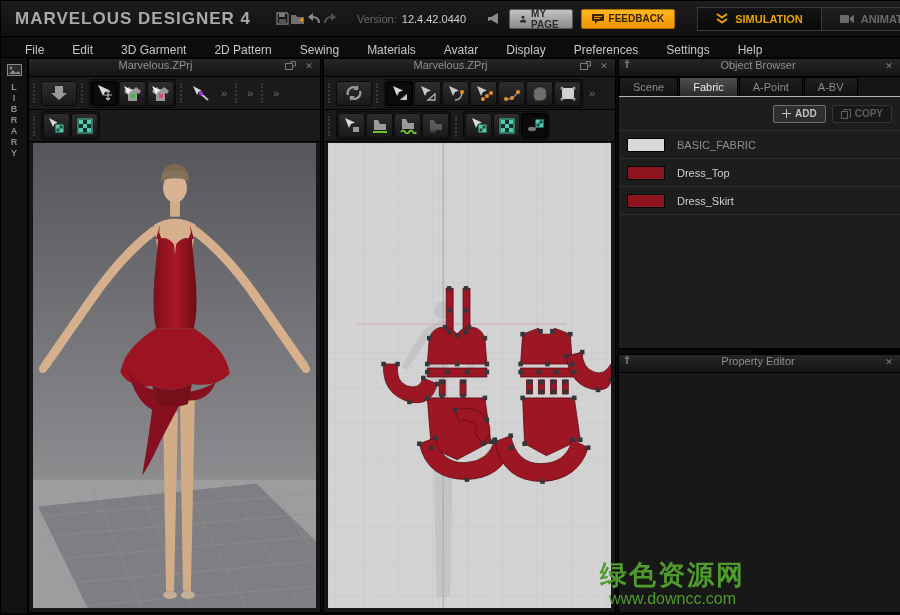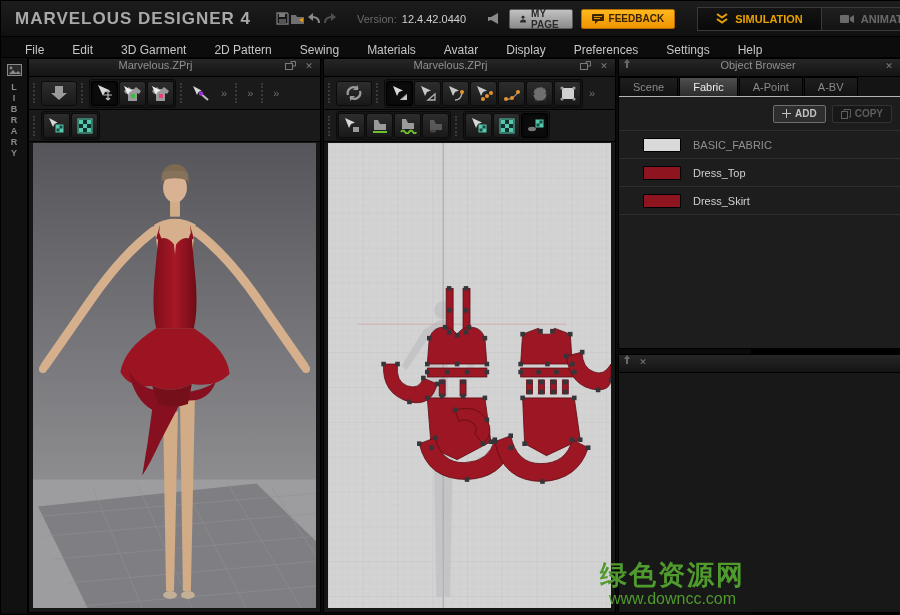--- a/index.html
+++ b/index.html
@@ -86,21 +86,21 @@
     color:#8a8a8a; font-size:11px; background:linear-gradient(#1e1e1e,#121212);
     border:1px solid #000; border-bottom:none; margin-right:1px; }
   .ob-tab.active { background:linear-gradient(#4e4e4e,#2c2c2c); color:#ececec; }
   .ob-actions { height:34px; display:flex; align-items:center; justify-content:flex-end;
     gap:6px; padding-right:8px; border-bottom:1px solid #2e2e2e; }
   .ob-btn { height:18px; display:flex; align-items:center; gap:4px; padding:0 8px;
     font-size:10px; font-weight:bold; border-radius:2px; }
   .ob-btn.add { background:#2e2e2e; border:1px solid #6f6f6f; color:#c2c2c2; }
   .ob-btn.copy { background:#181818; border:1px solid #333; color:#5e5e5e; }
   .fab-row { height:28px; display:flex; align-items:center; gap:12px;
-    padding-left:24px; border-bottom:1px solid #2e2e2e; }
+    padding-left:8px; border-bottom:1px solid #2e2e2e; }
   .swatch { width:38px; height:14px; border:1px solid #000; border-radius:1px; }
   .fab-name { font-size:11px; color:#d0d0d0; }
   .fab-row.basic .fab-name { color:#8f8f8f; }
 
   .pe-panel { position:absolute; left:0; top:296px; width:283px; height:259px;
     background:#181818; border:1px solid #000; }
 
   
   .watermark { position:absolute; right:6px; bottom:6px; text-align:center;
     line-height:1.1; }
@@ -671,20 +671,21 @@
         </div>
       </div>
 
       <div class="pe-panel">
         <div class="panel-header">
           <div class="ph-left">
             <svg width="8" height="9" viewBox="0 0 8 9">
                 <path d="M4 0l3 4H5v5H3V4H1z" fill="#6a6a6a"></path>
               </svg>
           </div>
+          <div class="panel-title">Property Editor</div>
           <div class="ph-icon">✕</div>
         </div>
       </div>
 
     </div>
   </div>
 
   <div class="watermark">
     <div class="l1" style="color: rgb(79, 155, 45);">绿色资源网</div>
     <div class="l2" style="color: rgb(79, 155, 45);">www.downcc.com</div>

